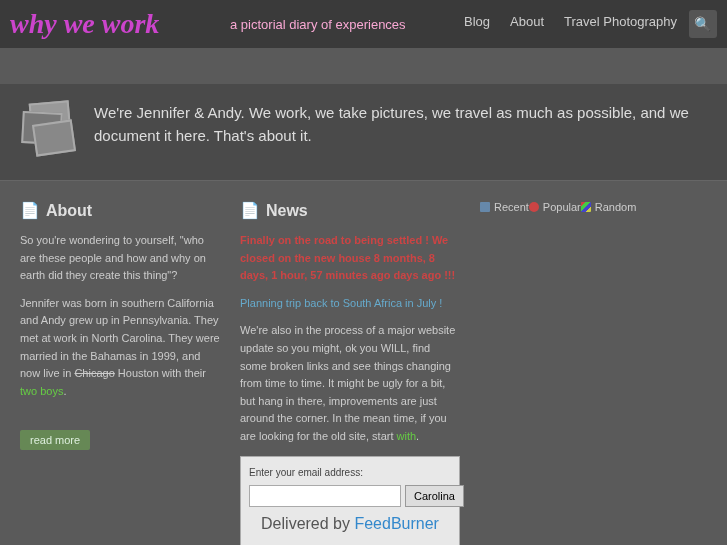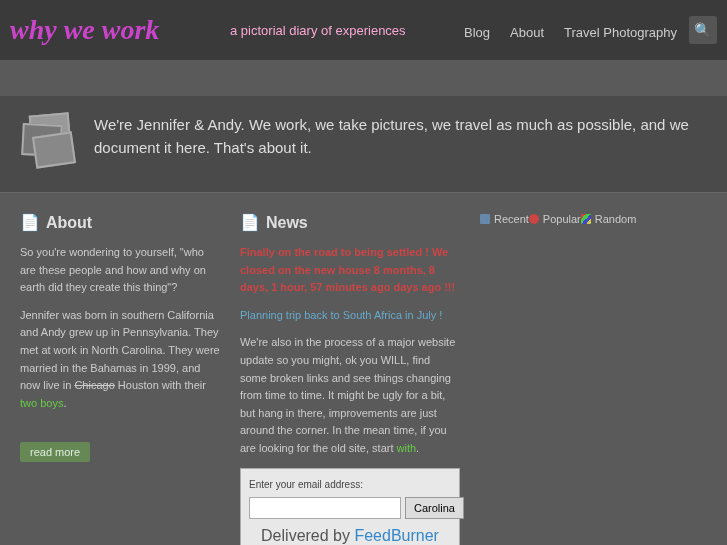--- a/index.html
+++ b/index.html
@@ -10,41 +10,41 @@
       font-family: Arial, sans-serif;
       font-size: 12px;
       color: #e0e0e0;
     }
 
     
     #header {
       background-color: #3a3a3a;
       display: flex;
       align-items: center;
-      height: 60px;
+      height: 48px;
       padding: 0 10px;
     }
     #site-title {
       font-size: 28px;
       font-style: italic;
       font-weight: bold;
       color: #cc44cc;
       font-family: Georgia, serif;
       min-width: 210px;
       padding-right: 10px;
     }
     #tagline {
       color: #f9a8d4;
       font-size: 13px;
       flex: 1;
       padding-left: 10px;
     }
     #nav {
       display: flex;
-      align-items: flex-end;
+      align-items: flex-start;
       gap: 4px;
     }
     .nav-link {
       color: #cccccc;
       font-size: 13px;
       text-decoration: none;
       padding: 4px 8px;
       cursor: pointer;
     }
     #search-icon-btn {

